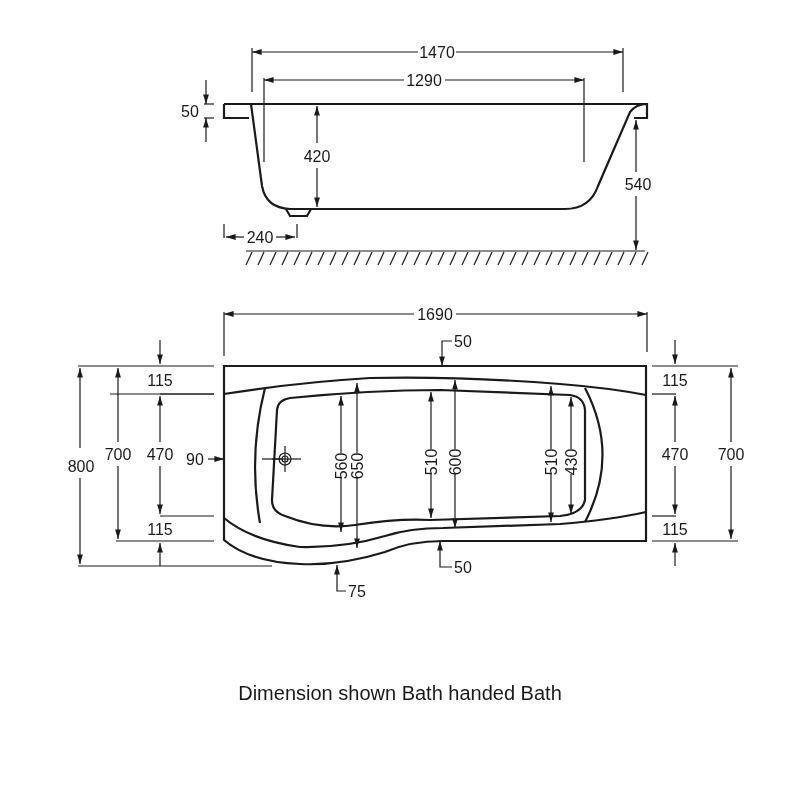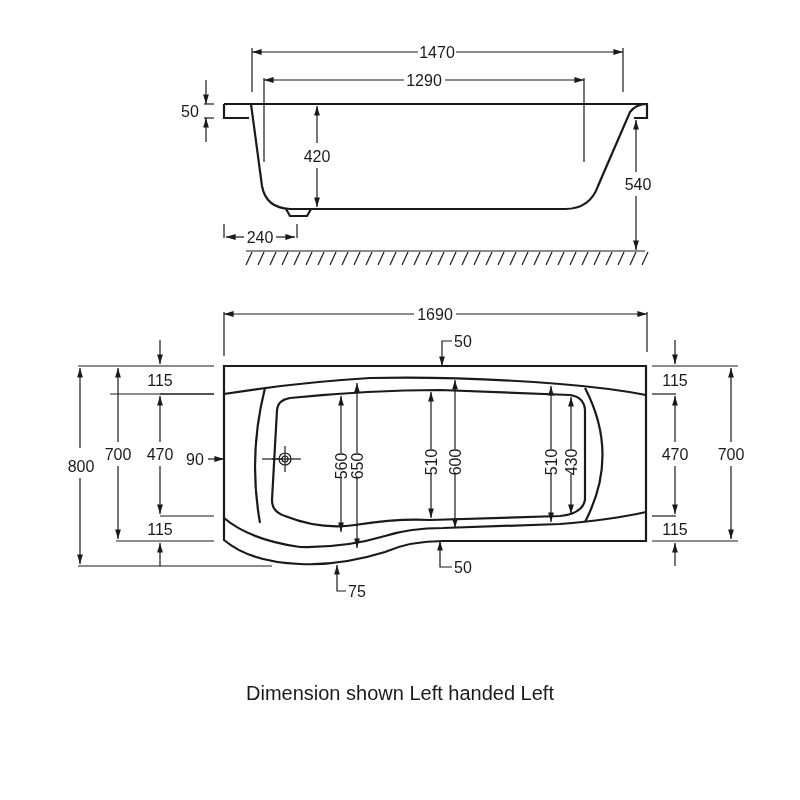--- a/index.html
+++ b/index.html
@@ -202,13 +202,13 @@
 
     <text class="dim" x="675" y="535" text-anchor="middle">115</text>
     <line class="ln" x1="675" y1="566" x2="675" y2="543" marker-end="url(#ar)"></line>
 
     <line class="ln" x1="731" y1="442" x2="731" y2="368" marker-end="url(#ar)"></line>
     <line class="ln" x1="731" y1="466" x2="731" y2="539" marker-end="url(#ar)"></line>
     <text class="dim" x="731" y="460" text-anchor="middle">700</text>
   </g>
 </svg>
 
-<div class="caption">Dimension shown Left handed Left</div>
+<div class="caption">Dimension shown Bath handed Bath</div>
 
 </body></html>

